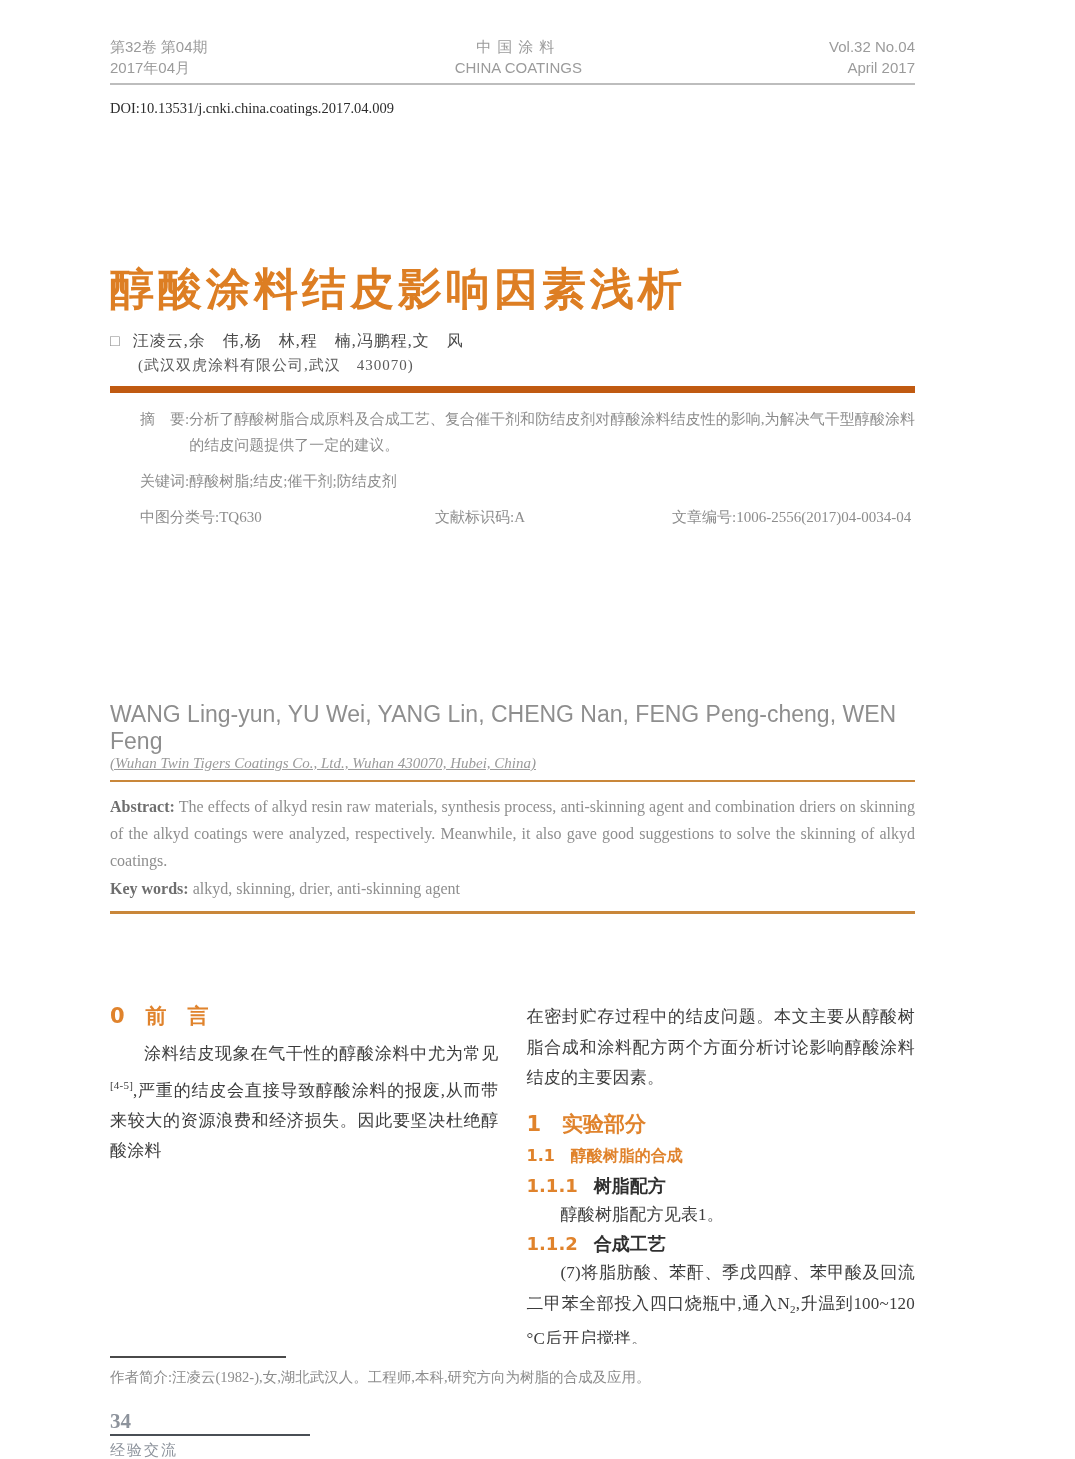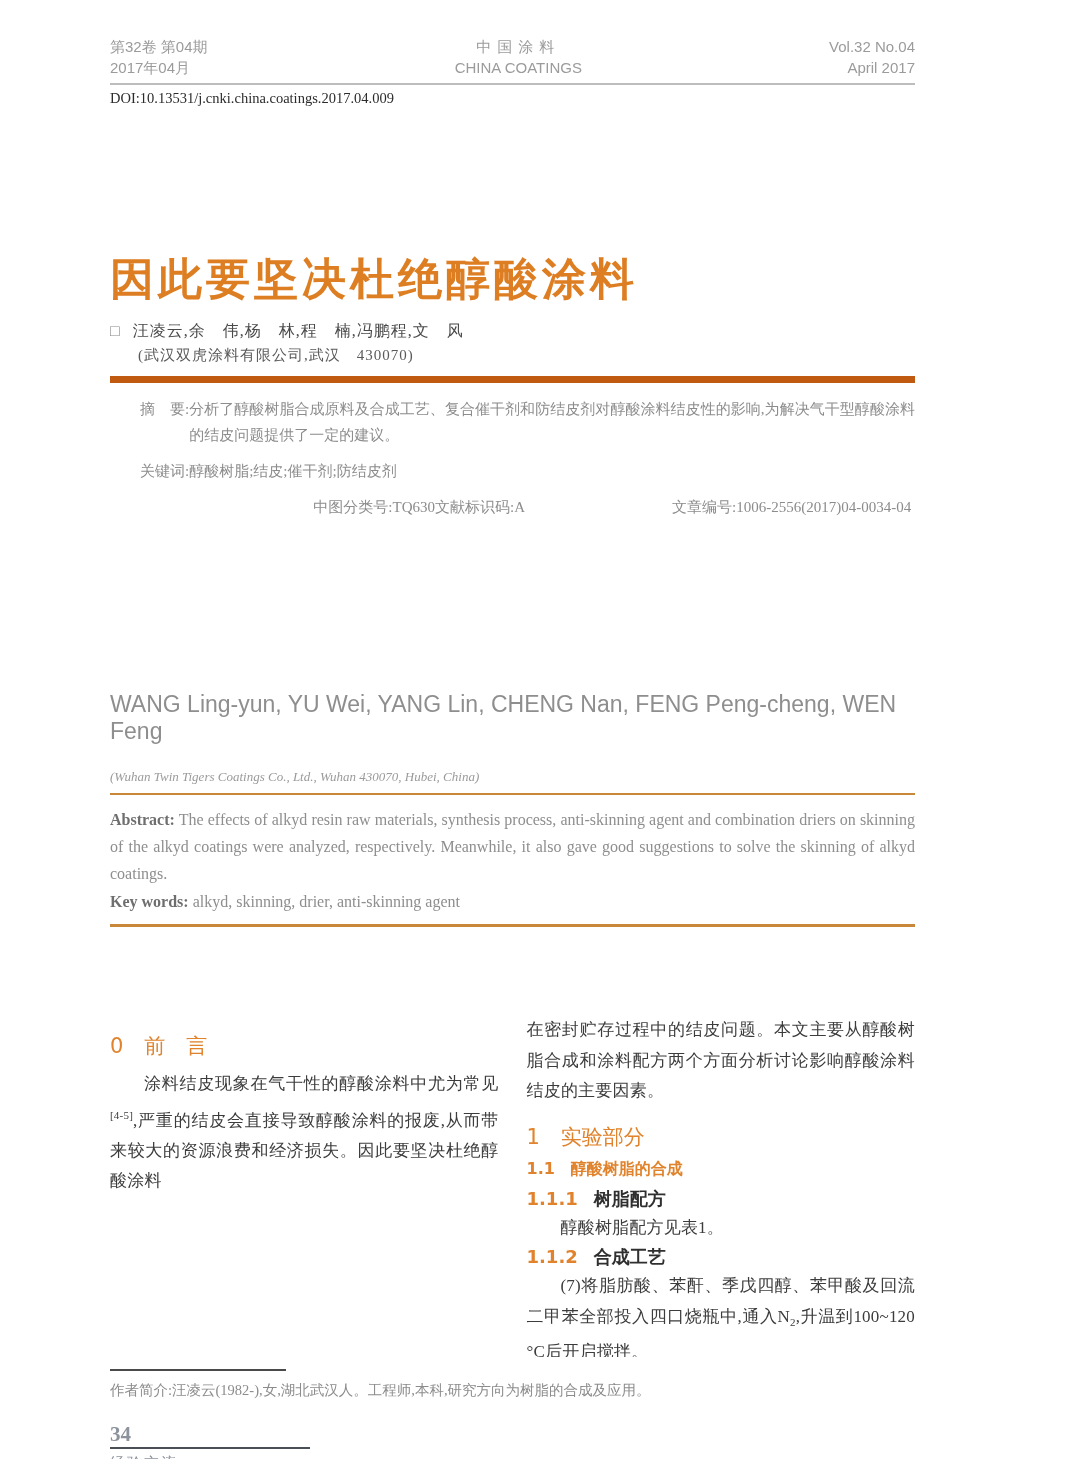--- a/index.html
+++ b/index.html
@@ -25,21 +25,21 @@
     line-height: 21px;
     border-bottom: 2px solid #bdbdbd;
     padding-bottom: 5px;
   }
   .jheader .h-left { text-align: left; }
   .jheader .h-center { text-align: center; }
   .jheader .h-center .cn { letter-spacing: 6px; }
   .jheader .h-right { text-align: right; }
 
   .doi {
-    margin-top: 5px;
+    margin-top: 15px;
     color: #2b2b2b;
     font-size: 14.5px;
     font-family: "Liberation Serif", "DejaVu Serif", serif;
   }
 
   
   .cn-title {
     margin: 146px 0 0 0;
     color: #dd7e23;
     font-family: "DejaVu Sans", "Liberation Sans", sans-serif;
@@ -73,45 +73,46 @@
     margin-top: 13px;
     padding-left: 30px;
     color: #8c8c8c;
     font-size: 15px;
   }
   .abs-row { display: flex; line-height: 26px; }
   .abs-label { white-space: nowrap; }
   .abs-text { flex: 1; text-align: justify; }
   .kw-row { margin-top: 11px; line-height: 24px; }
   .clc-row { margin-top: 12px; display: flex; line-height: 24px; }
-  .clc-row .clc { flex: 0 0 295px; text-align: right; }
+  .clc-row .clc { flex: 0 0 295px; }
   .clc-row .doc { flex: 0 0 237px; }
   .clc-row .aid { flex: 1; }
 
   
   .en-block { margin-top: 172px; }
   .en-title {
     margin: 0;
     color: #dd7e23;
     font-family: "DejaVu Sans", "Liberation Sans", sans-serif;
     font-weight: bold;
     font-size: 29px;
     line-height: 36px;
   }
   .en-authors {
     margin-top: 17px;
     color: #8e8e8e;
     font-family: "Liberation Sans", "DejaVu Sans", sans-serif;
     font-size: 23px;
   }
   .en-affil {
-    margin-top: 24px;
+    margin-top: 0;
     color: #9a9a9a;
     font-style: italic;
-    font-size: 13px;
+    font-size: 15px;
+    text-decoration: underline;
   }
   .rule-thin { margin-top: 8px; height: 0; border-top: 2px solid #c9873a; }
   .en-abs {
     margin: 11px 0 0 0;
     color: #8e8e8e;
     font-size: 16px;
     line-height: 27px;
     text-align: justify;
   }
   .en-abs b, .en-kw b { color: #6e6e6e; }
@@ -122,24 +123,24 @@
   .body-cols {
     margin-top: 88px;
     display: flex;
     gap: 28px;
     height: 342px;
     overflow: hidden;
     color: #3c3c3c;
   }
   .col { width: 413px; }
   .sec-h2 {
-    margin: 17px 0 9px 0;
+    margin: 0 0 9px 0;
     color: #e0832c;
     font-family: "DejaVu Sans", "Liberation Sans", sans-serif;
-    font-weight: normal;
+    font-weight: bold;
     font-size: 21px;
     line-height: 28px;
   }
   .sec-h2.mt { margin-top: 16px; margin-bottom: 6px; }
   .sec-h3 {
     margin: 0 0 4px 0;
     color: #e0832c;
     font-family: "DejaVu Sans", "Liberation Sans", sans-serif;
     font-weight: bold;
     font-size: 16px;
@@ -194,21 +195,21 @@
       <div>CHINA COATINGS</div>
     </div>
     <div class="h-right">
       <div>Vol.32  No.04</div>
       <div>April  2017</div>
     </div>
   </header>
 
   <div class="doi">DOI:10.13531/j.cnki.china.coatings.2017.04.009</div>
 
-  <h1 class="cn-title">因此要坚决杜绝醇酸涂料</h1>
+  <h1 class="cn-title">醇酸涂料结皮影响因素浅析</h1>
 
   <div class="authors-row">
     <span class="marker">□</span><span>汪凌云,余　伟,杨　林,程　楠,冯鹏程,文　风</span>
   </div>
   <div class="affil-cn">(武汉双虎涂料有限公司,武汉　430070)</div>
 
   <div class="orange-bar"></div>
 
   <section class="cn-abstract">
     <div class="abs-row">

